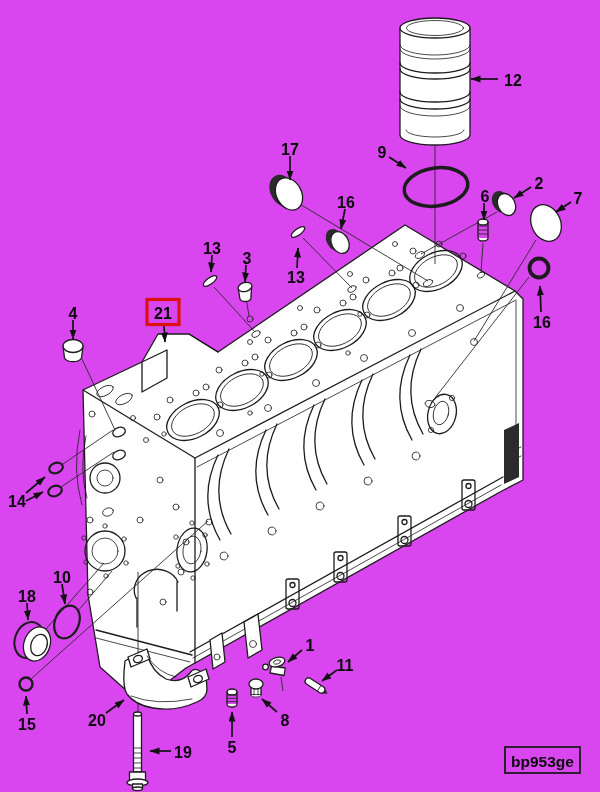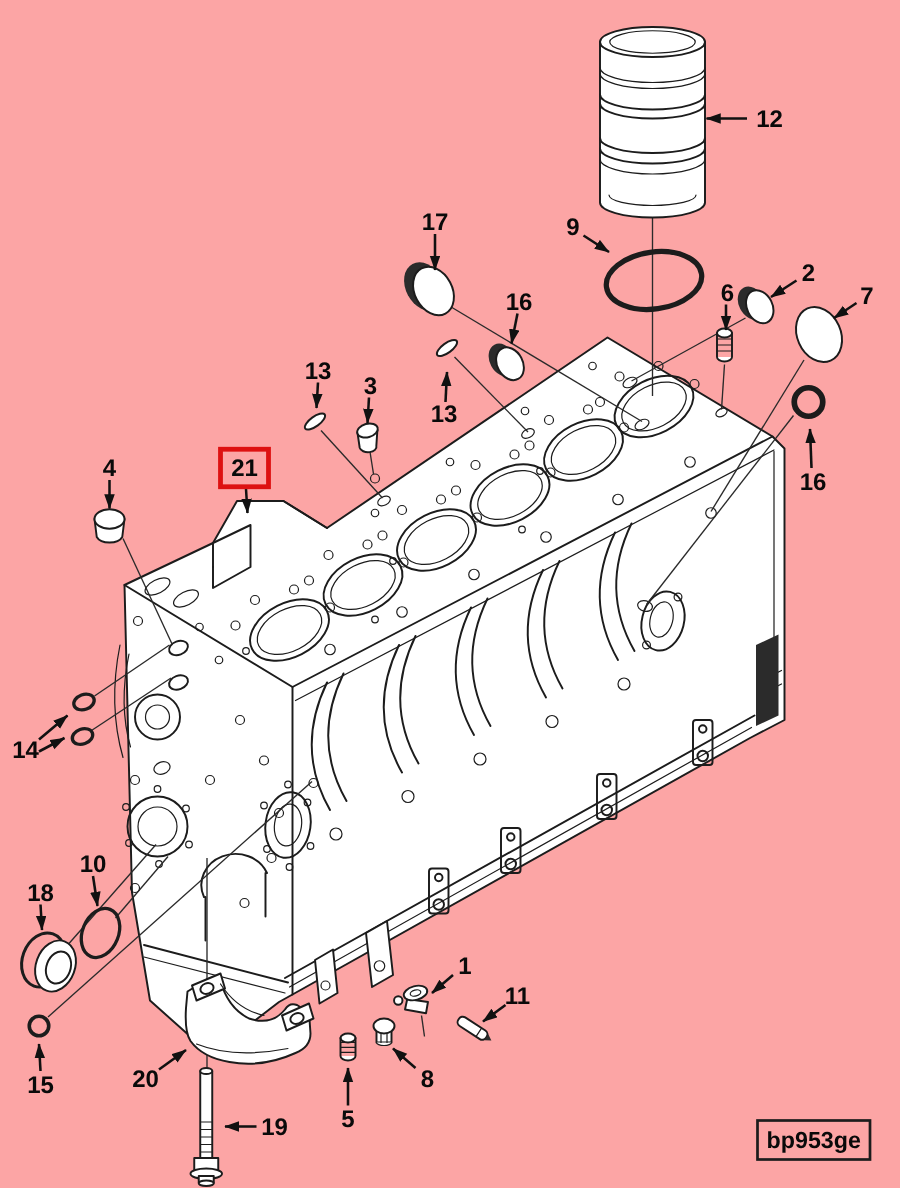--- a/index.html
+++ b/index.html
@@ -1,16 +1,16 @@
 <!DOCTYPE html>
 <html style="--red: #dd1111;"><head>
 <meta charset="utf-8">
 <style>
   html,body{margin:0;padding:0;background:#ffffff;}
-  #stage{position:relative;width:600px;height:792px;background:#fca5a5;overflow:hidden;}
+  #stage{position:relative;width:600px;height:792px;background:#d946ef;overflow:hidden;}
   svg{display:block;}
   .ln{fill:none;stroke:#1c1c1c;stroke-width:1.3;stroke-linejoin:round;stroke-linecap:round;}
   .f{fill:#ffffff;}
   .fd{fill:#2b2b2b;stroke:none;}
   .thin{stroke-width:0.8;}
   .ldr{fill:none;stroke:#2a2a2a;stroke-width:0.9;}
   .callout-arrow{stroke:#111;stroke-width:1.7;fill:none;}
   .callout-label{font:bold 16px "Liberation Sans", sans-serif;fill:#0a0a0a;text-anchor:middle;dominant-baseline:central;}
   .callout-box{fill:none;stroke:var(--red,#dd1111);stroke-width:3.2;}
   .code-box{fill:none;stroke:#1c1c1c;stroke-width:1.8;}

